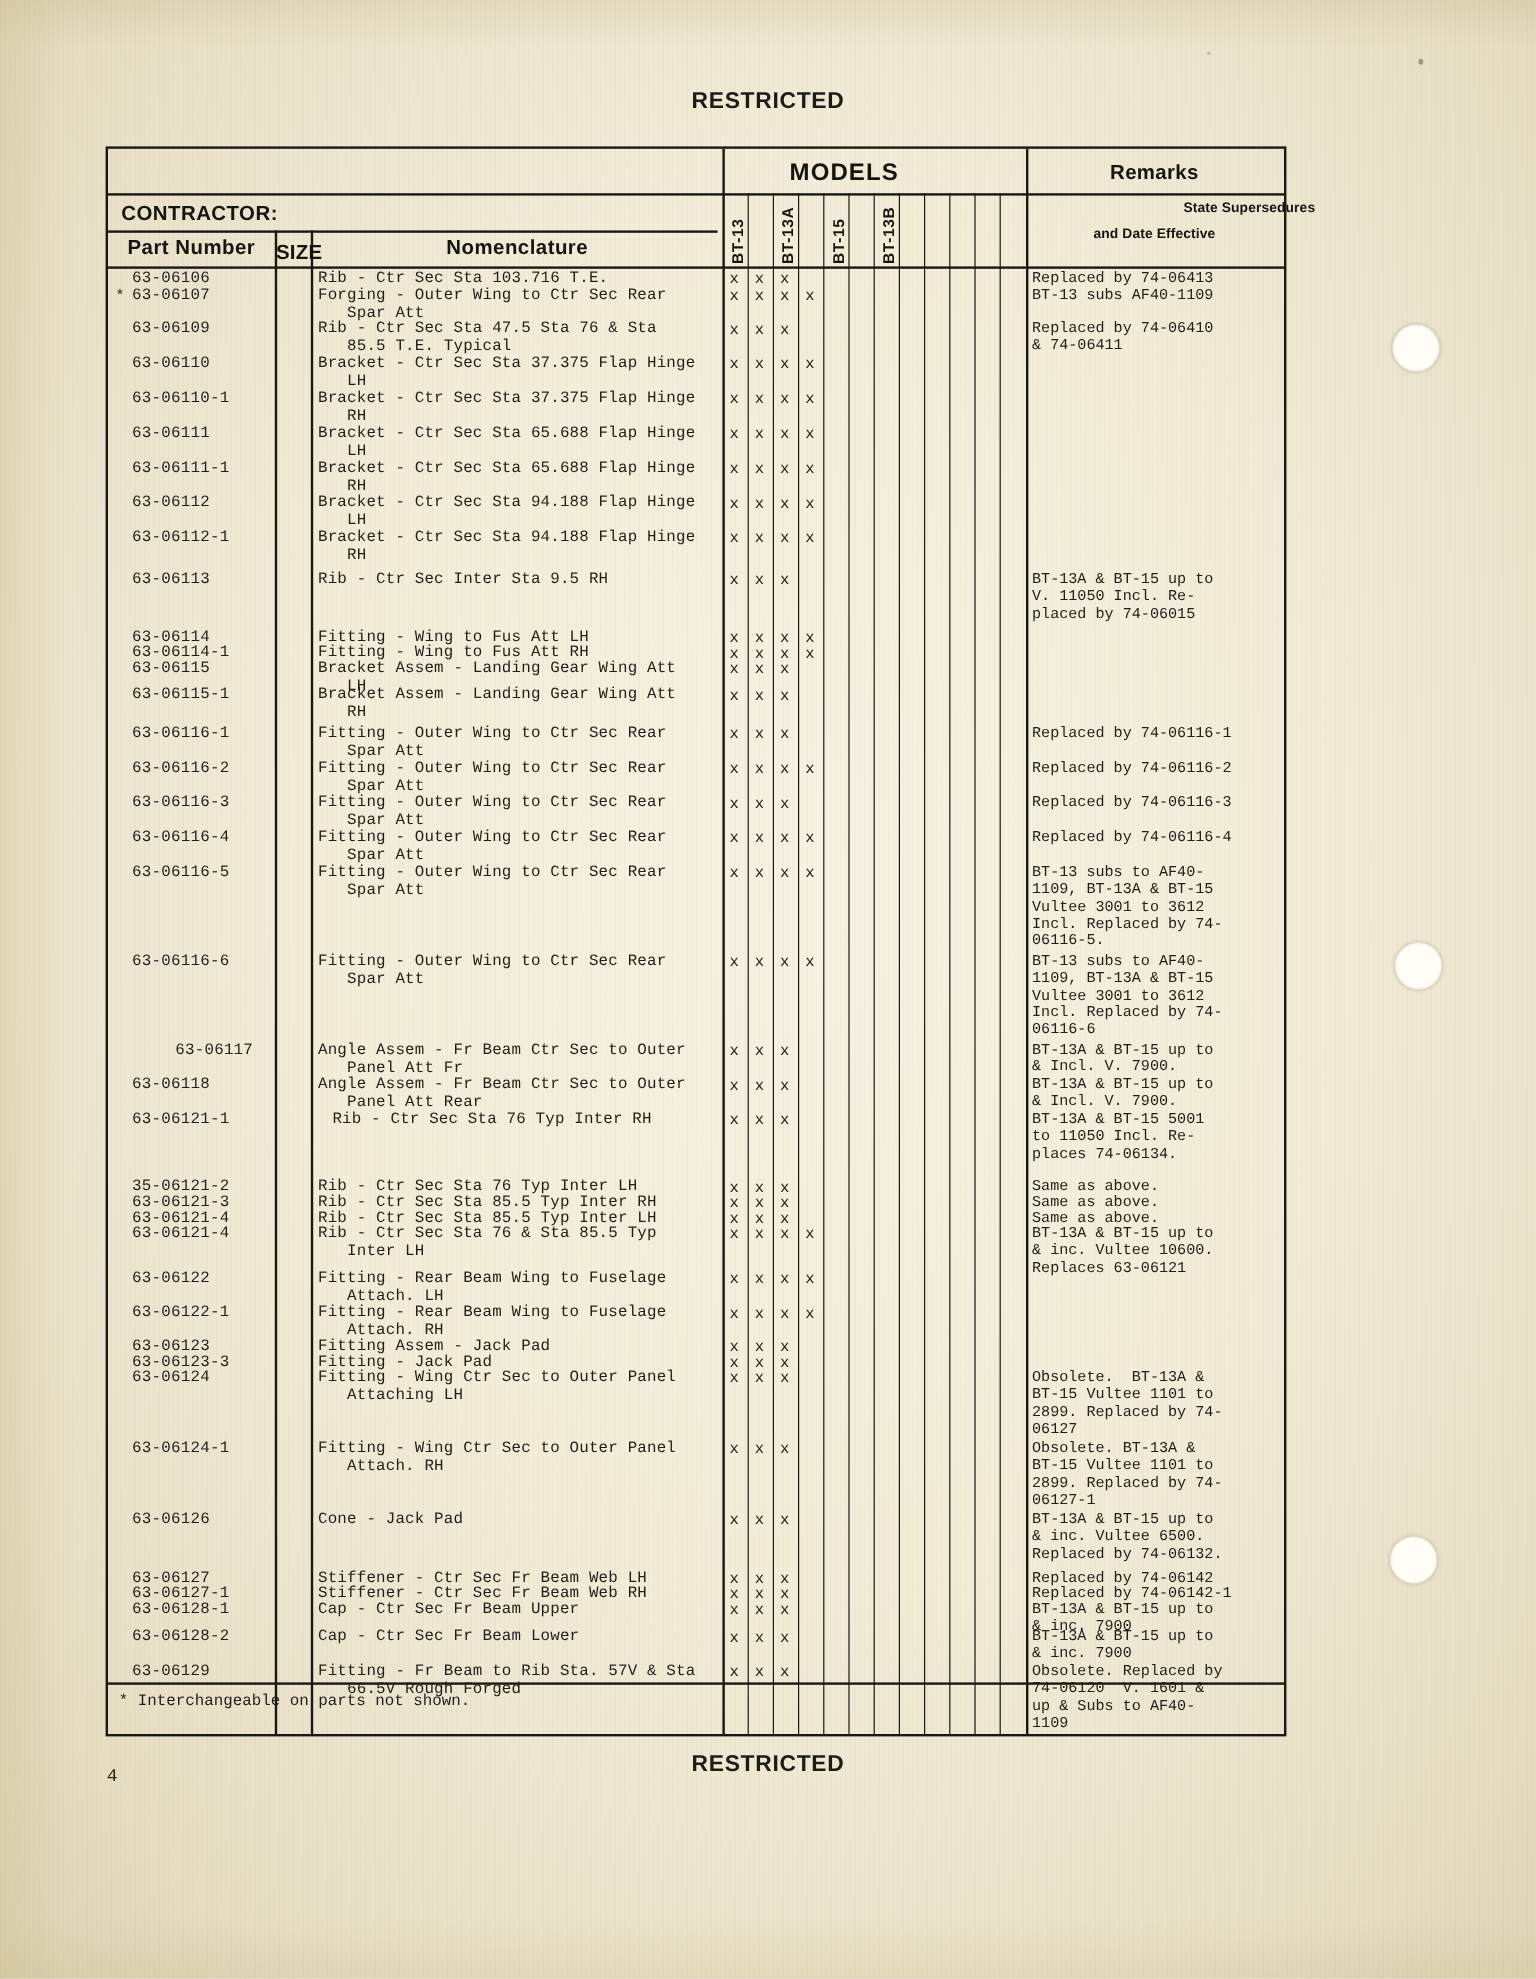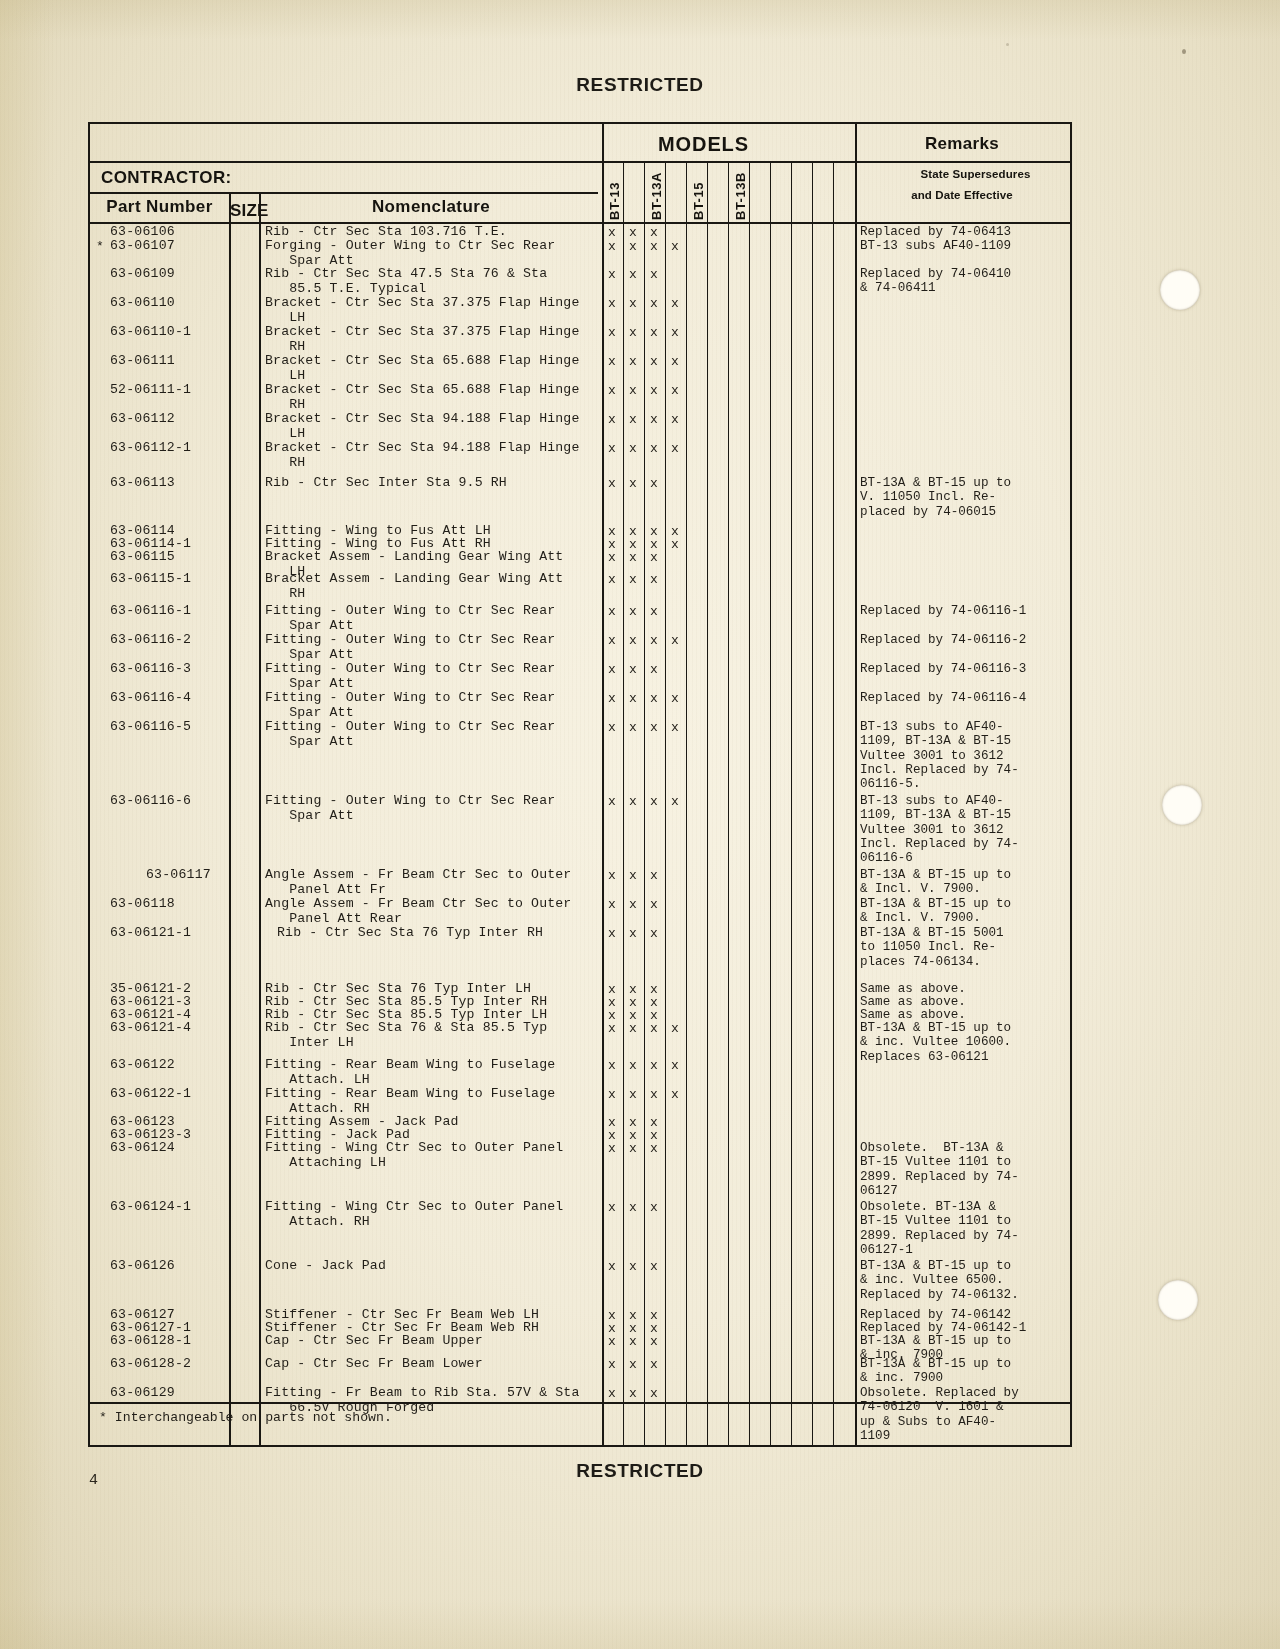--- a/index.html
+++ b/index.html
@@ -152,21 +152,21 @@
     <div class="hline thick" style="top:68px;right:472px;"></div>
     <div class="hline thick" style="top:98px;"></div>
     <div class="hline thick" style="top:1278px;"></div>
 
     <div class="t-title mid" style="left:11px;top:44px;">CONTRACTOR:</div>
     <div class="t-title mid" style="left:0;top:73px;width:139px;text-align:center;">Part Number</div>
     <div class="t-title sm" style="left:140px;top:77px;width:29px;text-align:center;">SIZE</div>
     <div class="t-title mid" style="left:170px;top:73px;width:342px;text-align:center;">Nomenclature</div>
     <div class="t-title big" style="left:512px;top:9px;width:203px;text-align:center;">MODELS</div>
     <div class="t-title rem" style="left:765px;top:10px;width:214px;text-align:center;">Remarks</div>
-    <div class="t-title tiny" style="left:765px;top:44px;width:241px;text-align:center;">State Supersedures</div>
+    <div class="t-title tiny" style="left:765px;top:44px;width:241px;text-align:right;">State Supersedures</div>
     <div class="t-title tiny" style="left:765px;top:65px;width:214px;text-align:center;">and Date Effective</div>
 
     <div class="vlabel" style="left:517px;top:44px;height:52px;">BT-13</div>
     <div class="vlabel" style="left:559px;top:41px;height:55px;">BT-13A</div>
     <div class="vlabel" style="left:601px;top:44px;height:52px;">BT-15</div>
     <div class="vlabel" style="left:643px;top:41px;height:55px;">BT-13B</div>
 
     <div id="body-layer">
         <div class="mono pn" style="left: 20px; top: 101px;">63-06106</div>
         <div class="mono" style="left: 175px; top: 101px;">Rib - Ctr Sec Sta 103.716 T.E.</div>
@@ -205,21 +205,21 @@
         <div class="xmark" style="left: 539px; top: 201px;">x</div>
         <div class="xmark" style="left: 560px; top: 201px;">x</div>
         <div class="xmark" style="left: 581px; top: 201px;">x</div>
         <div class="mono pn" style="left: 20px; top: 230px;">63-06111</div>
         <div class="mono" style="left: 175px; top: 230px;">Bracket - Ctr Sec Sta 65.688 Flap Hinge
    LH</div>
         <div class="xmark" style="left: 518px; top: 230px;">x</div>
         <div class="xmark" style="left: 539px; top: 230px;">x</div>
         <div class="xmark" style="left: 560px; top: 230px;">x</div>
         <div class="xmark" style="left: 581px; top: 230px;">x</div>
-        <div class="mono pn" style="left: 20px; top: 259px;">52-06111-1</div>
+        <div class="mono pn" style="left: 20px; top: 259px;">63-06111-1</div>
         <div class="mono" style="left: 175px; top: 259px;">Bracket - Ctr Sec Sta 65.688 Flap Hinge
    RH</div>
         <div class="xmark" style="left: 518px; top: 259px;">x</div>
         <div class="xmark" style="left: 539px; top: 259px;">x</div>
         <div class="xmark" style="left: 560px; top: 259px;">x</div>
         <div class="xmark" style="left: 581px; top: 259px;">x</div>
         <div class="mono pn" style="left: 20px; top: 288px;">63-06112</div>
         <div class="mono" style="left: 175px; top: 288px;">Bracket - Ctr Sec Sta 94.188 Flap Hinge
    LH</div>
         <div class="xmark" style="left: 518px; top: 288px;">x</div>

